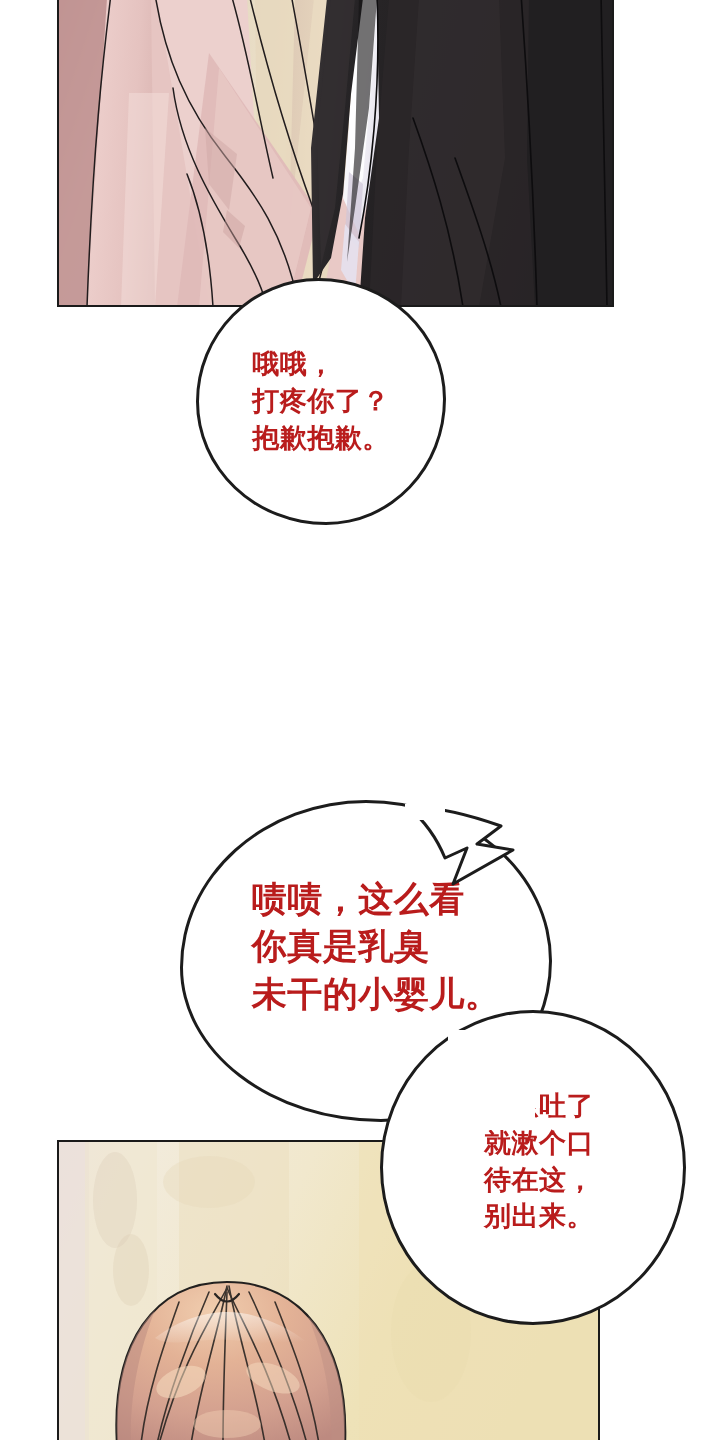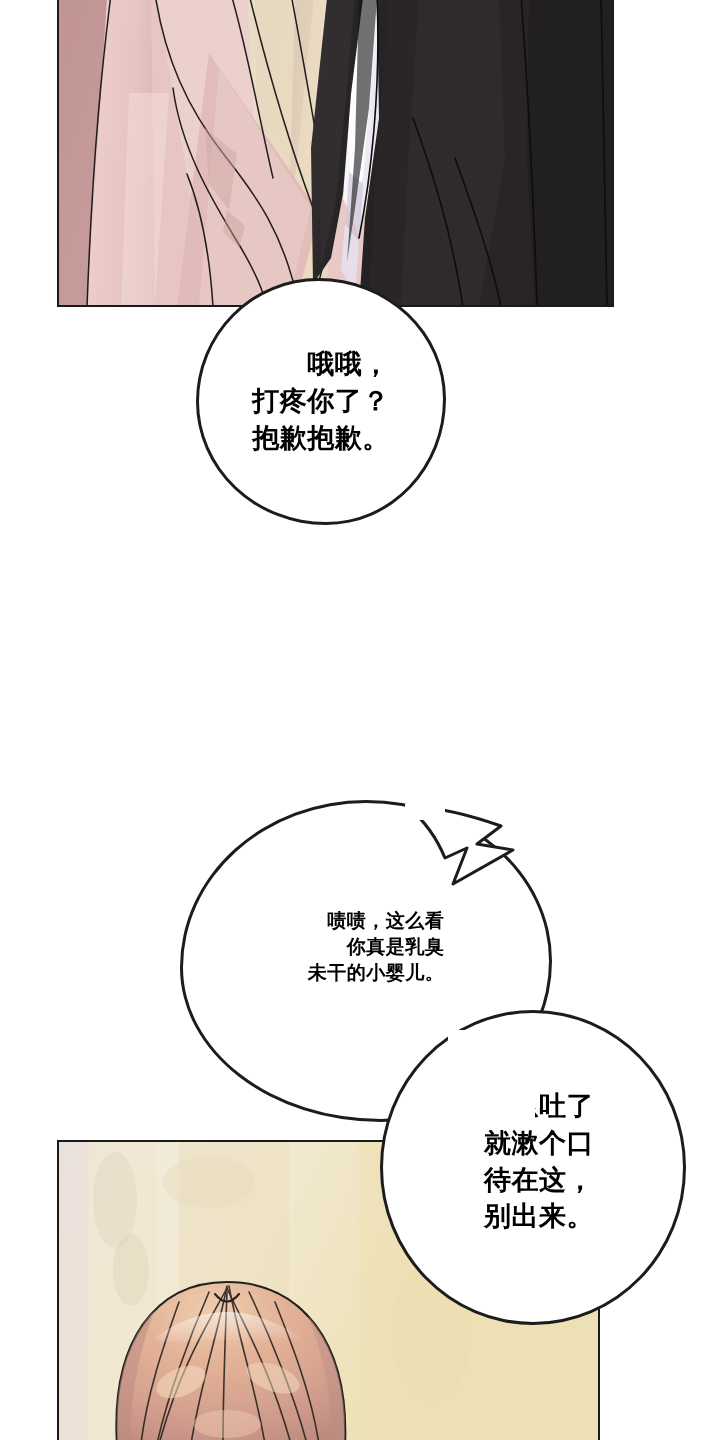--- a/index.html
+++ b/index.html
@@ -52,22 +52,22 @@
   .bubble {
     position: absolute;
     background: #ffffff;
     border: 3px solid #1c1c1c;
     box-sizing: border-box;
     display: flex;
     align-items: center;
     justify-content: center;
   }
   .bubble-text {
-    text-align: right;
-    color: #000000;
+    text-align: left;
+    color: #b91c1c;
     font-weight: 700;
     line-height: 1.36;
     white-space: pre-line;
     letter-spacing: 0.5px;
   }
 
   
   #bubble-1 {
     left: 196px;
     top: 278px;
@@ -81,21 +81,21 @@
   
   #bubble-2 {
     left: 180px;
     top: 800px;
     width: 372px;
     height: 322px;
     border-radius: 50% 50% 46% 54% / 52% 50% 50% 48%;
     z-index: 6;
   }
   #bubble-2 .bubble-text {
-    font-size: 19px;
+    font-size: 35px;
     transform: translate(10px, -14px);
   }
   
   #bubble-2-tail {
     position: absolute;
     left: 405px;
     top: 804px;
     width: 120px;
     height: 110px;
     z-index: 7;

